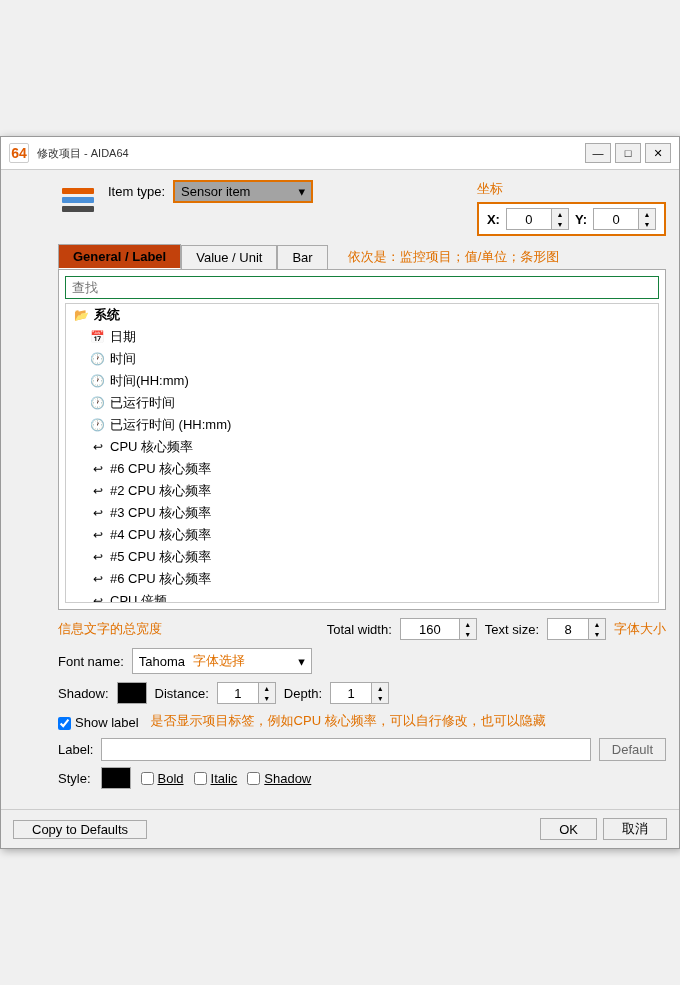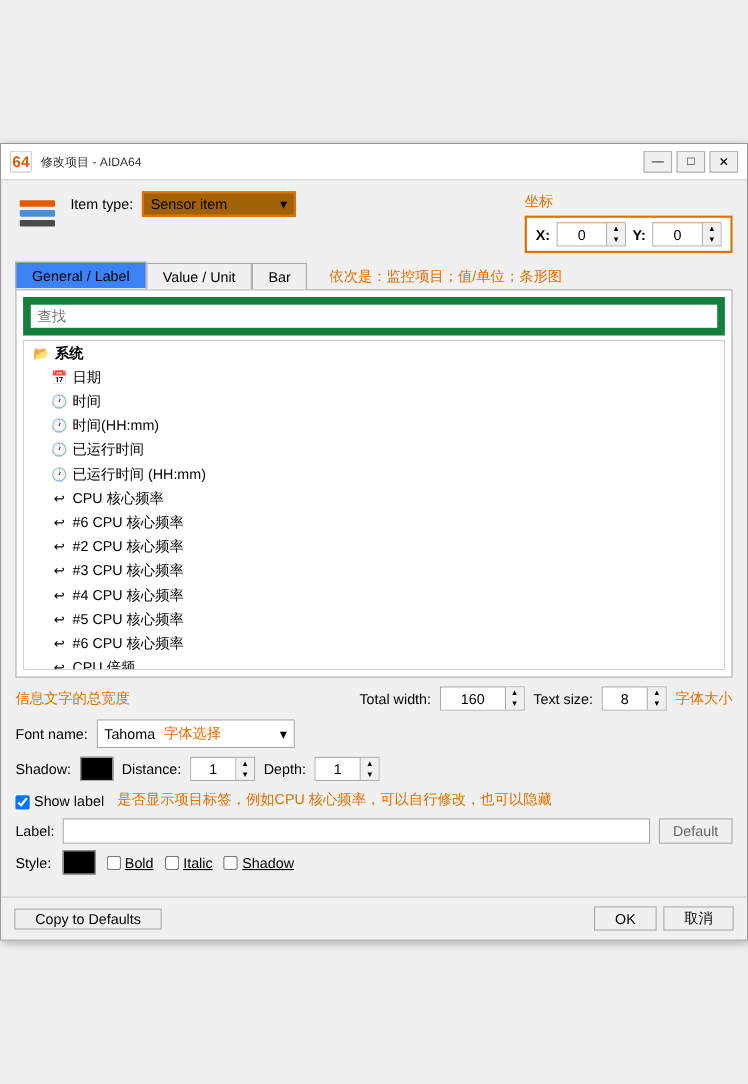--- a/index.html
+++ b/index.html
@@ -56,20 +56,21 @@
       border: 1px solid #aaa;
       display: flex;
       align-items: center;
       justify-content: center;
       font-size: 11px;
       cursor: pointer;
     }
 
     .content {
       padding: 10px 13px;
+      margin-left: 44px;
     }
 
     
     .annotation {
       color: #e07000;
       font-size: 13px;
       font-weight: normal;
     }
 
     .top-section {
@@ -106,21 +107,21 @@
     }
 
     .item-type-label {
       font-size: 13px;
       white-space: nowrap;
     }
 
     .dropdown {
       padding: 3px 6px;
       border: 1px solid #aaa;
-      background: #a16207;
+      background: #a3a3a3;
       font-size: 13px;
       min-width: 140px;
       cursor: pointer;
       display: flex;
       align-items: center;
       justify-content: space-between;
     }
 
     .coord-section {
       display: flex;
@@ -189,39 +190,39 @@
     .tab {
       padding: 4px 14px;
       border: 1px solid #aaa;
       background: #f0f0f0;
       cursor: pointer;
       font-size: 13px;
       border-bottom: none;
     }
 
     .tab.active {
-      background: #3b82f6;
+      background: #c2410c;
       border-bottom: 1px solid white;
-      font-weight: normal;
+      font-weight: bold;
     }
 
     .main-panel {
       border: 1px solid #aaa;
       background: white;
       padding: 6px;
     }
 
     .search-row {
       margin-bottom: 4px;
     }
 
     .search-input {
       width: 100%;
       padding: 3px 6px;
-      border: 7px solid #15803d;
+      border: 1px solid #15803d;
       font-size: 13px;
       outline: none;
     }
 
     .tree-view {
       height: 300px;
       overflow-y: auto;
       border: 1px solid #ccc;
       background: white;
       font-size: 13px;

